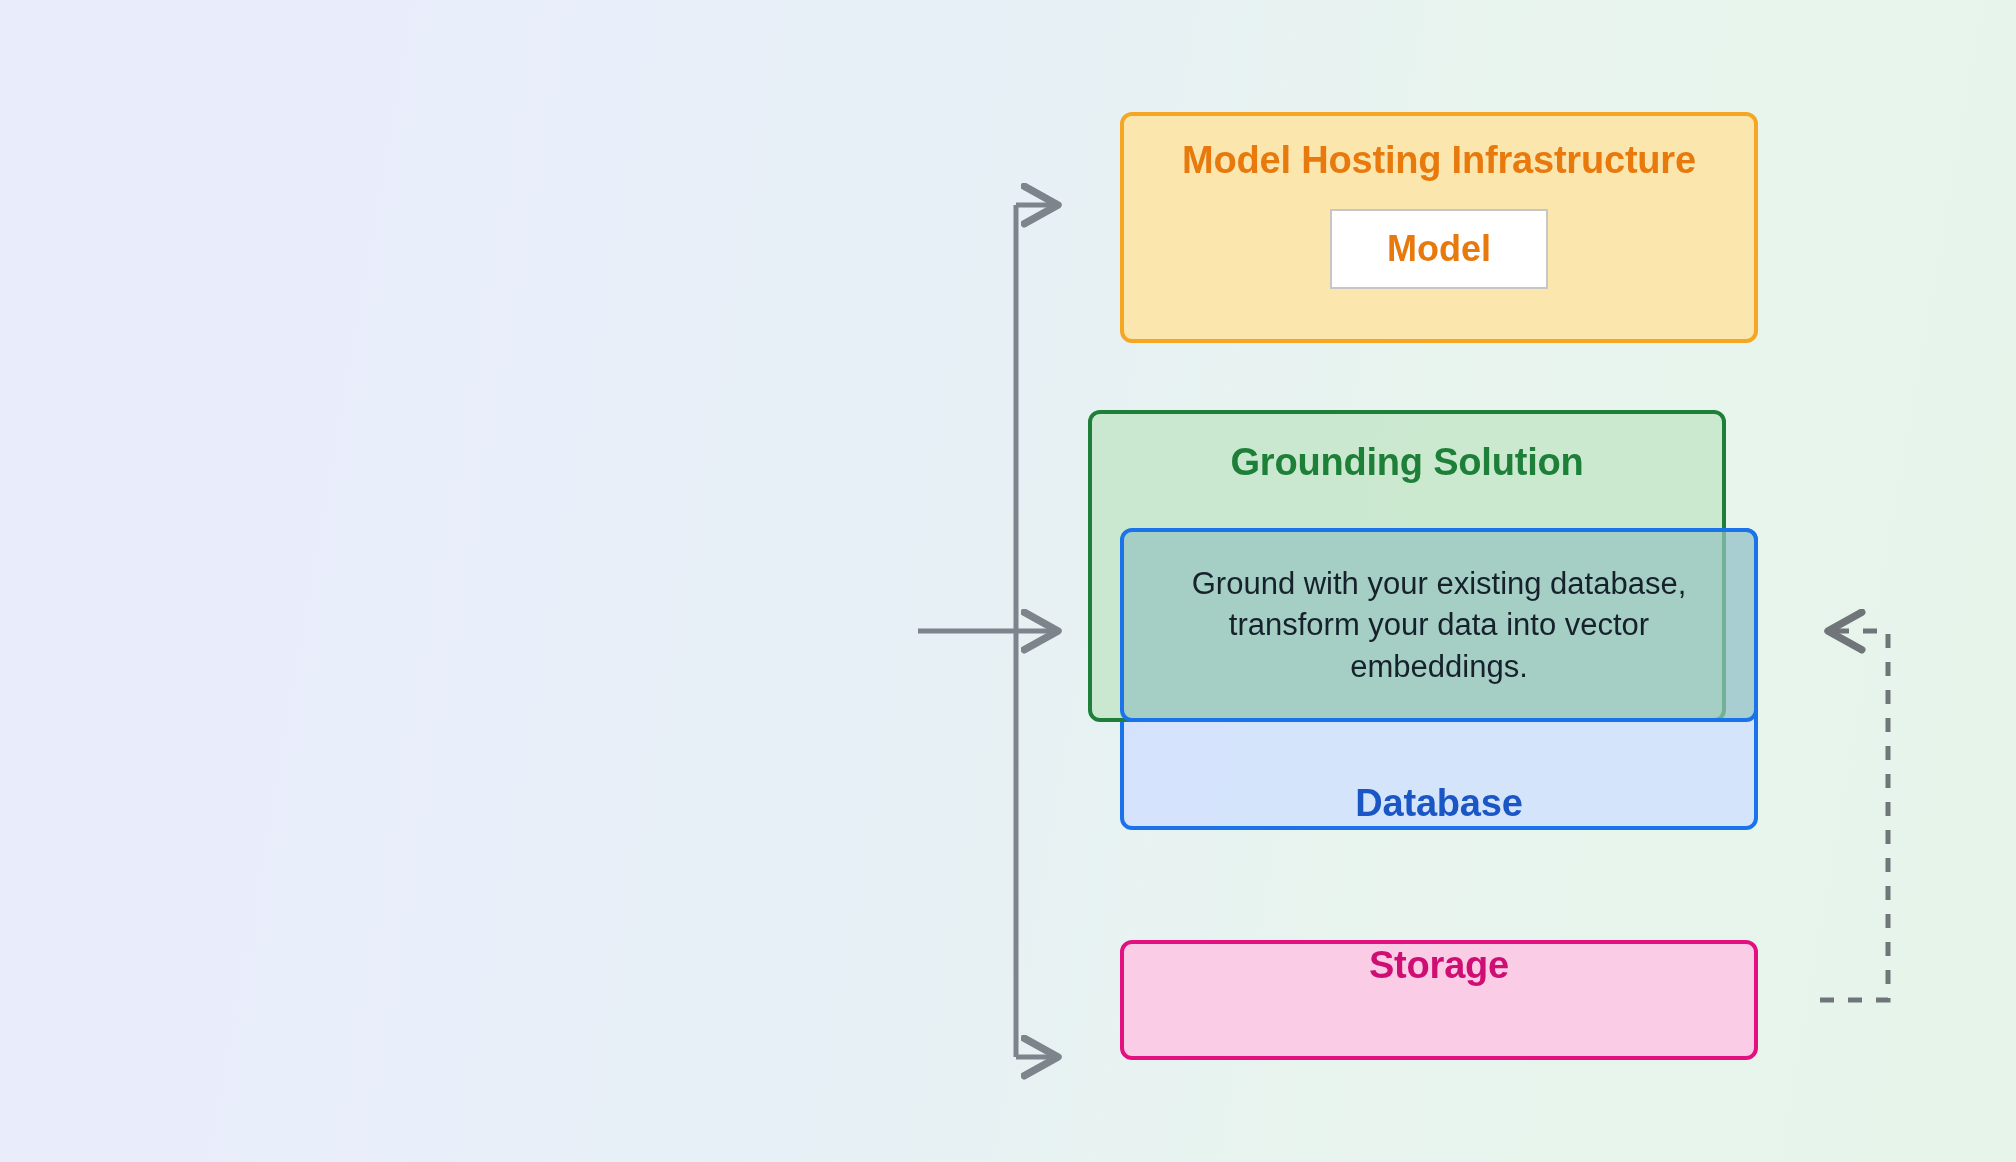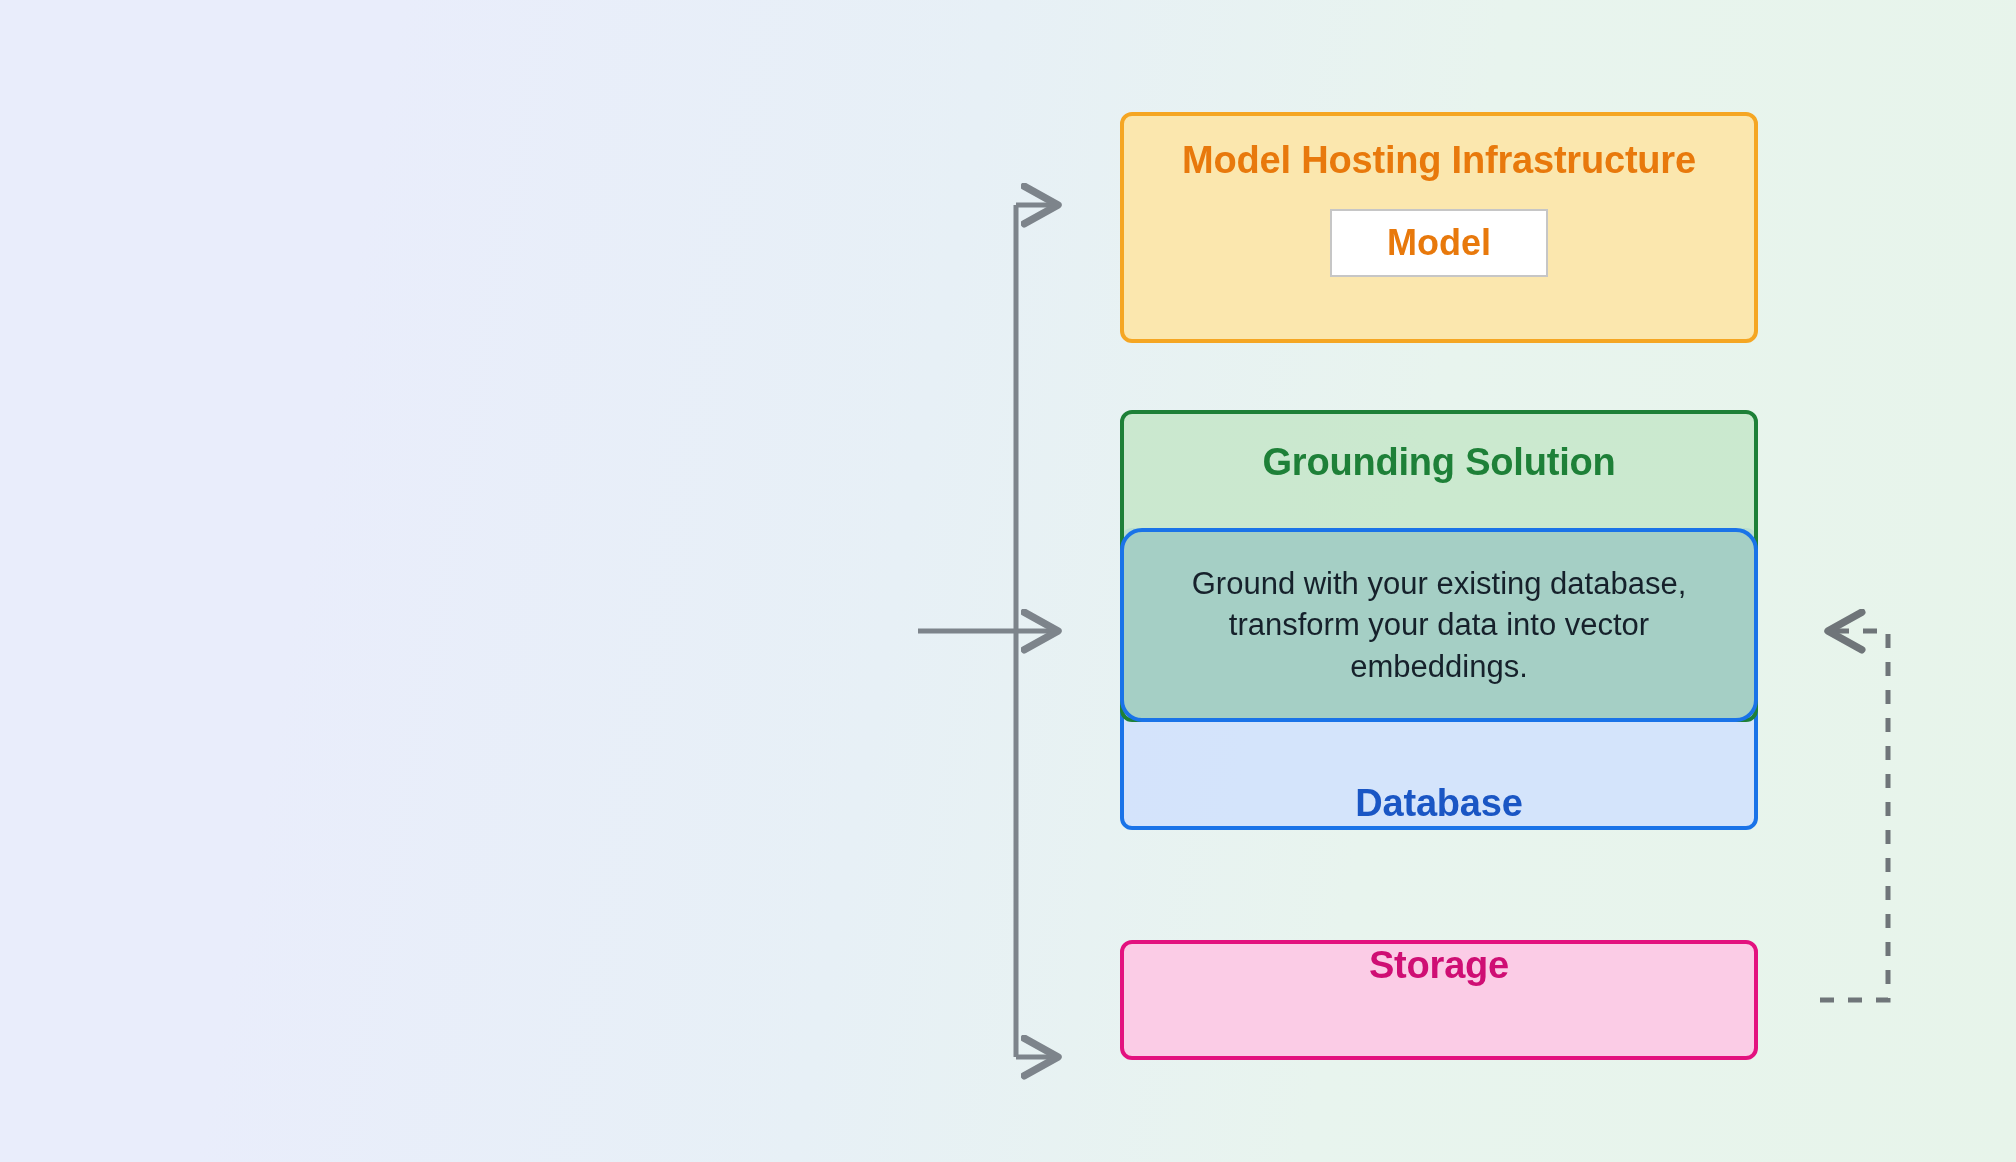--- a/index.html
+++ b/index.html
@@ -71,29 +71,29 @@
     width: 638px;  height: 231px;
     border: 4px solid #f5a623;
     background: #fbe7ae;
   }
   #model-host .node-title {
     color: #e8790c;
     font-size: 38px;
     margin-top: 23px;
   }
   #model-chip {
-    width: 218px; height: 68px;
+    width: 218px; height: 80px;
     margin-top: 26px;
     font-size: 36px;
     color: #e8790c;
   }
 
   
   #grounding {
-    left: 1120px; top: 410px;
+    left: 1088px; top: 410px;
     width: 638px;  height: 312px;
     border: 4px solid #1e8038;
     background: rgba(200,231,204,0.92);
     z-index: 2;
   }
   #grounding .node-title {
     color: #1e8038;
     font-size: 38px;
     margin-top: 27px;
   }
@@ -112,21 +112,21 @@
     font-size: 38px;
   }
 
   
   #ground-desc {
     position: absolute;
     left: 1120px; top: 528px;
     width: 638px;  height: 194px;
     box-sizing: border-box;
     border: 4px solid #1a73e8;
-    border-radius: 22px;
+    border-radius: 12px;
     background: rgba(150,196,192,0.70);
     z-index: 3;
     display: flex;
     align-items: center;
     justify-content: center;
     padding: 0 26px;
   }
   #ground-desc-text {
     color: #16212b;
     font-size: 31px;

